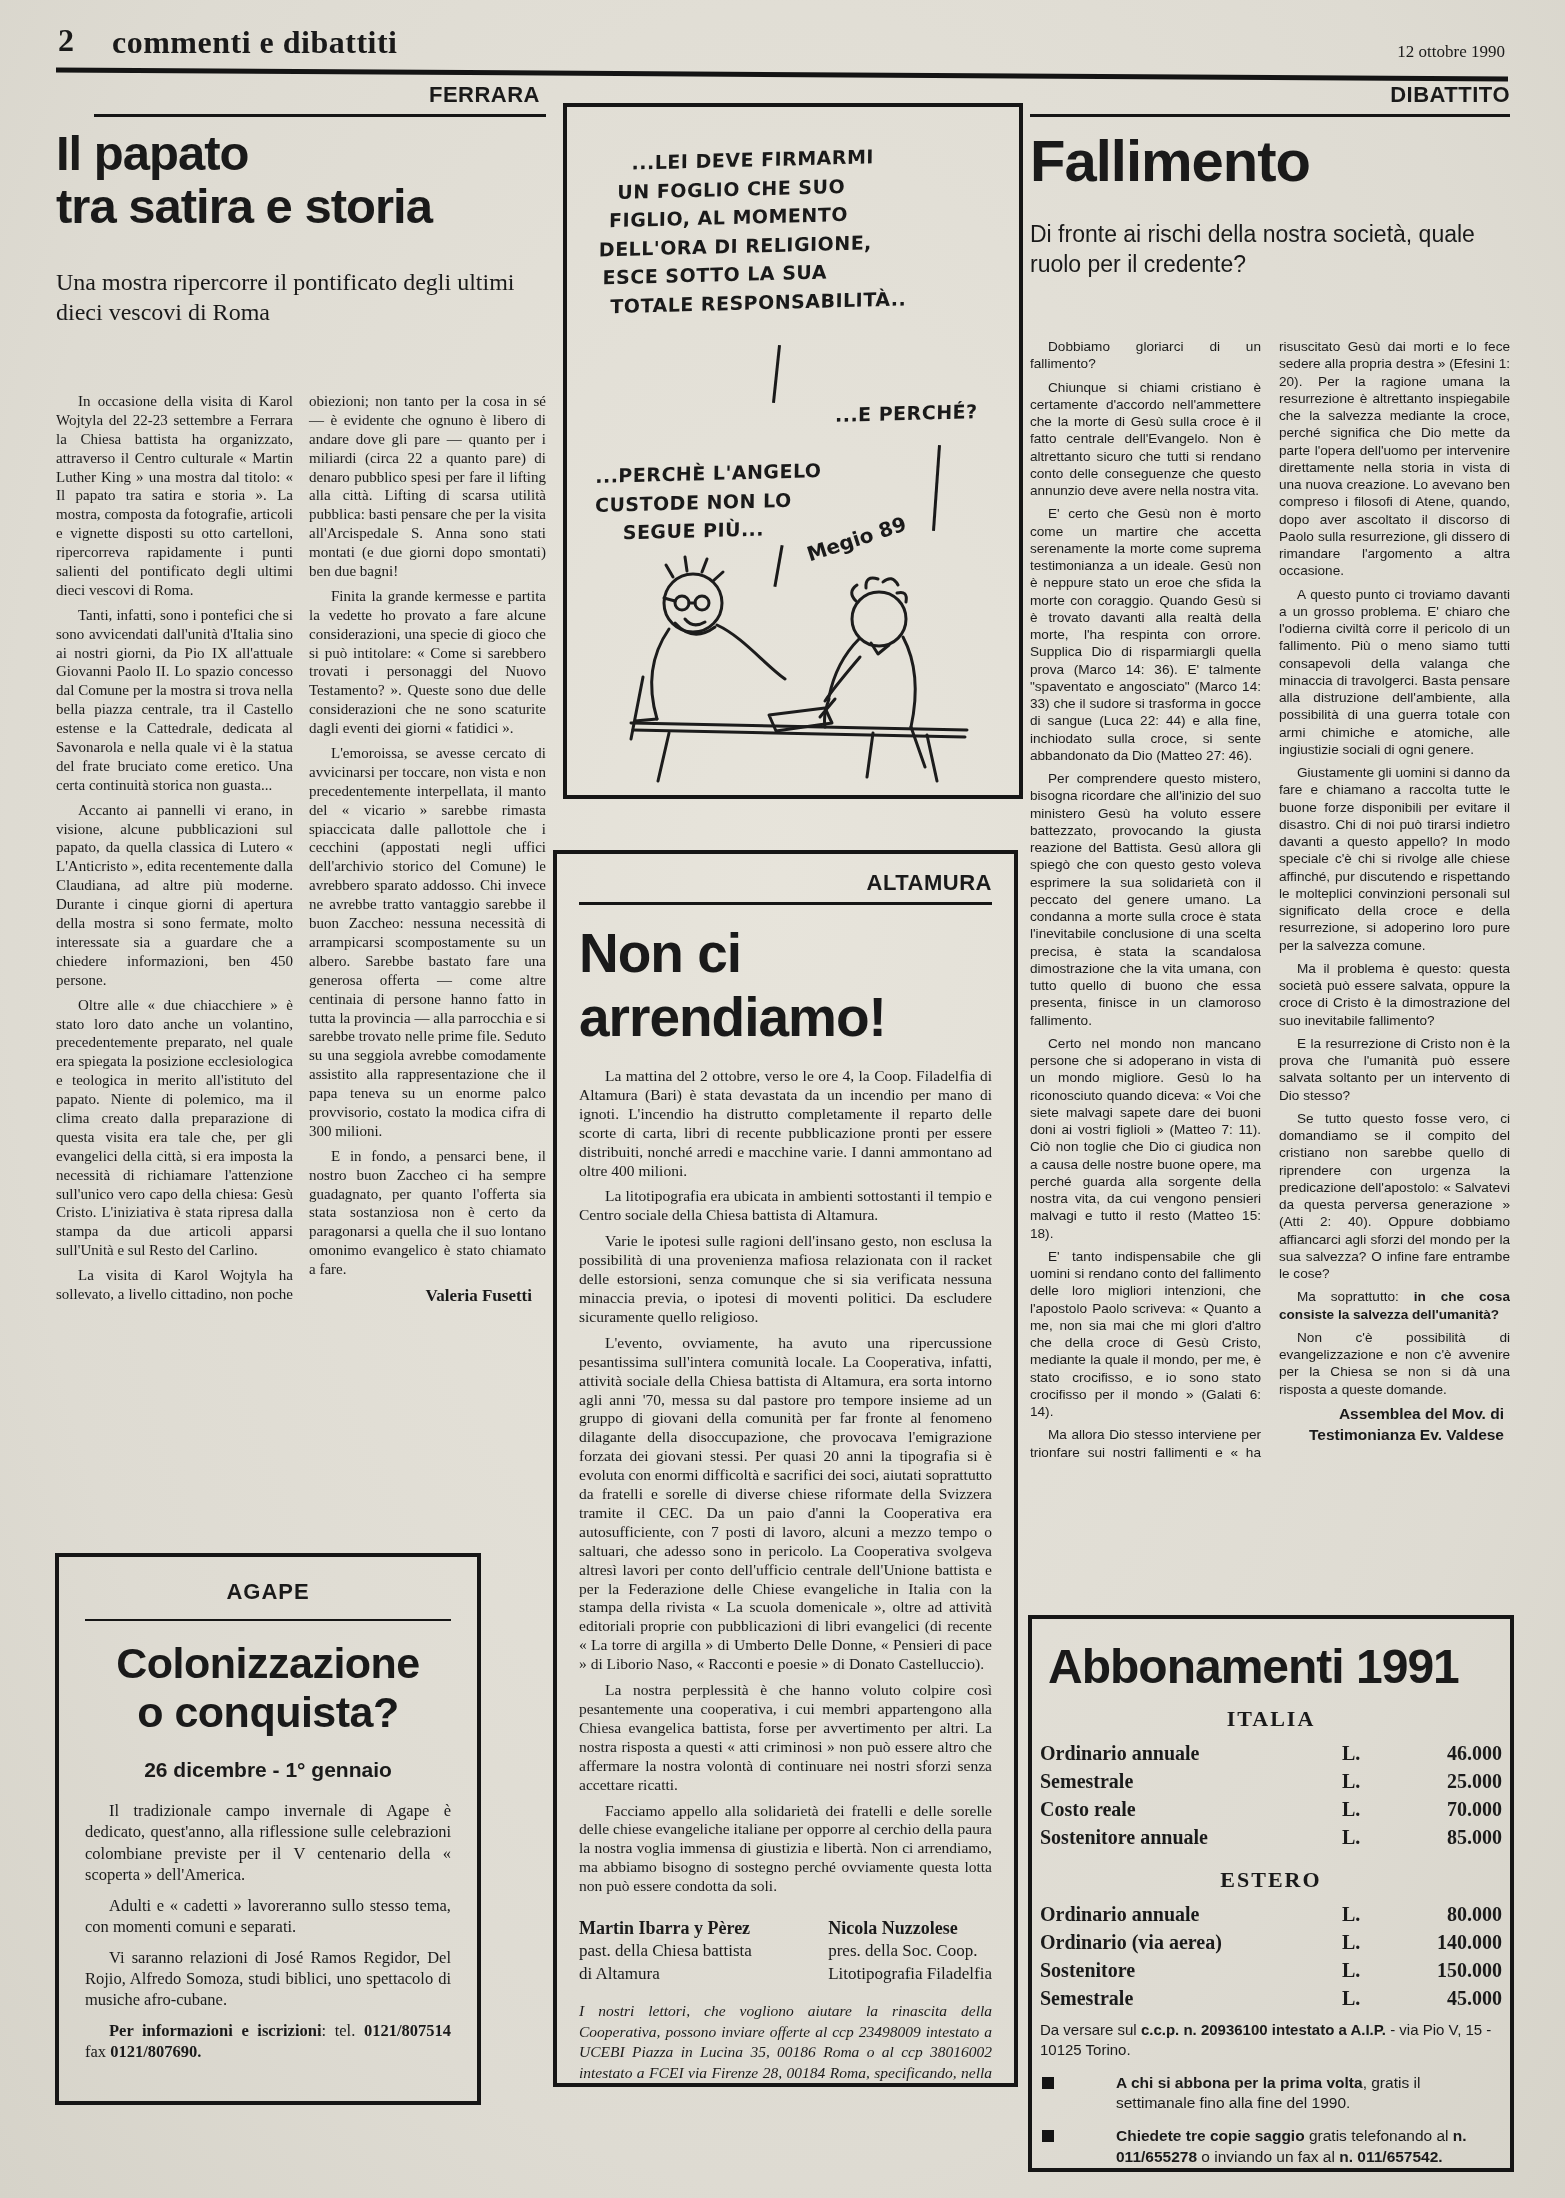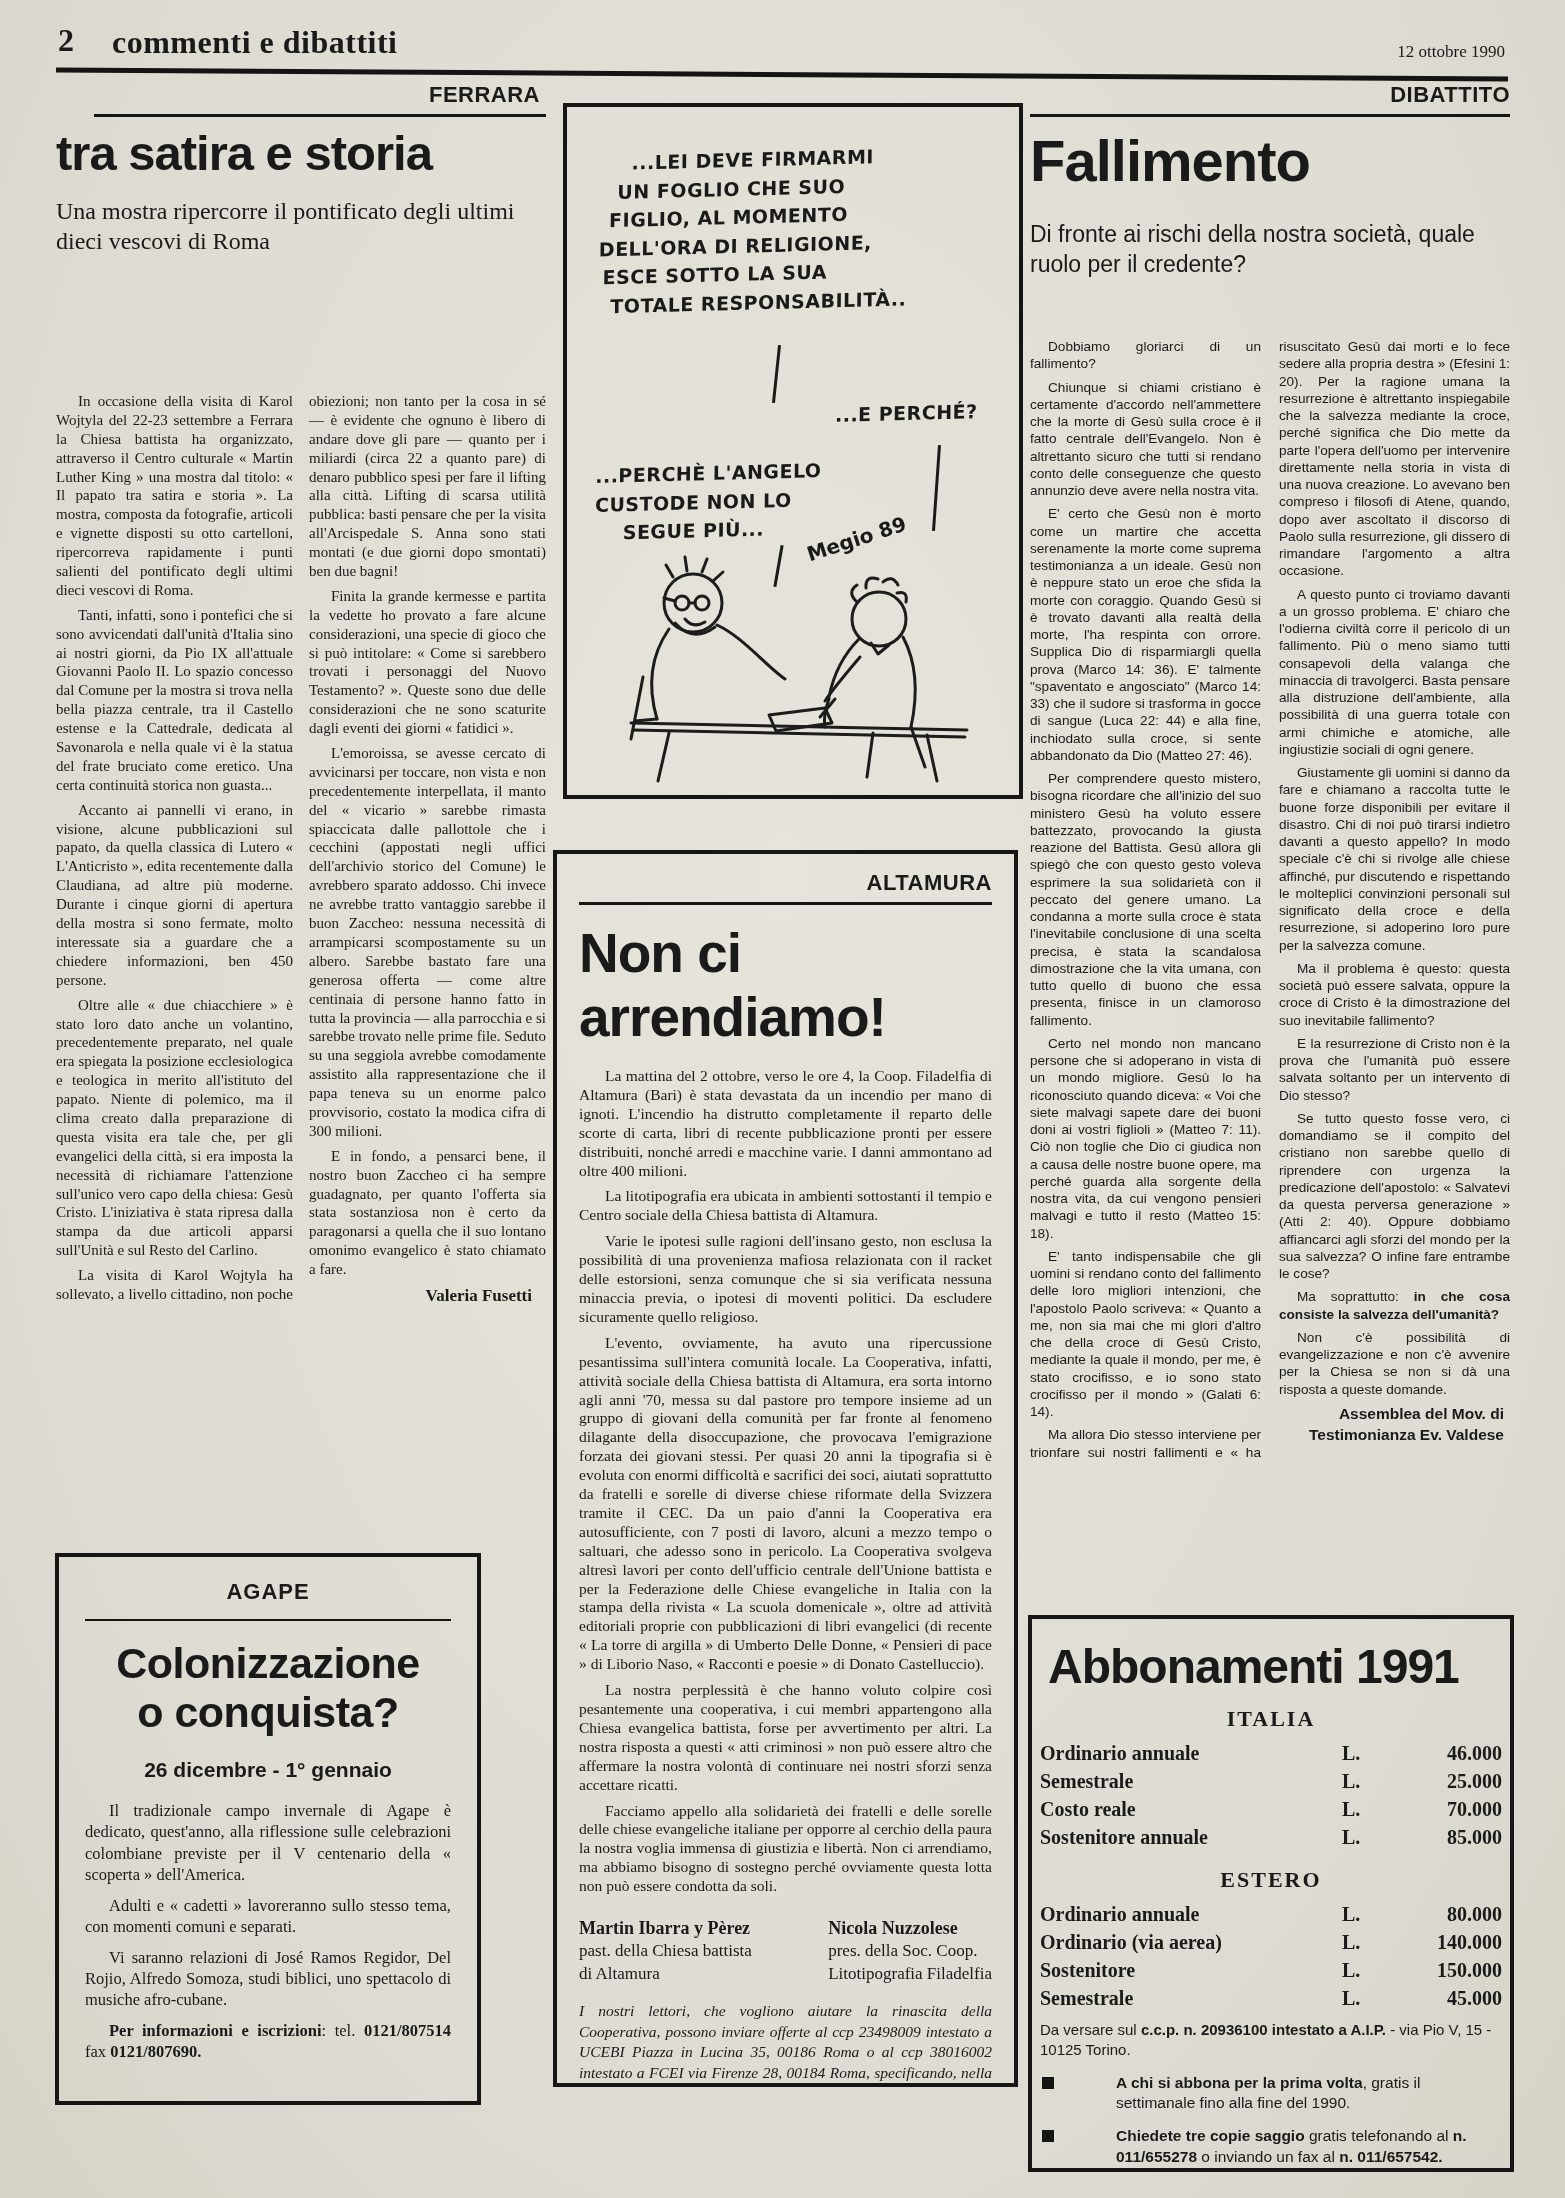--- a/index.html
+++ b/index.html
@@ -71,23 +71,24 @@
 
   <div class="abs page-num" style="left:58px;top:22px;">2</div>
   <div class="abs section-title" style="left:112px;top:24px;">commenti e dibattiti</div>
   <div class="abs issue-date" style="right:60px;top:42px;">12 ottobre 1990</div>
   <div class="abs hrule" style="left:56px;top:72px;width:1452px;height:5px;transform:rotate(.35deg);"></div>
 
   <div class="abs" style="left:56px;top:82px;width:490px;">
     <div class="kicker sans" style="padding-right:6px;">FERRARA</div>
     <div class="kicker-rule" style="margin:6px 0 10px 38px;"></div>
     <div class="headline-l sans">
+      <div>Il papato</div>
       <div>tra satira e storia</div>
     </div>
-    <div class="subhead" style="margin-top:16px;">Una mostra ripercorre il pontificato degli ultimi dieci vescovi di Roma</div>
+    <div class="subhead" style="margin-top:34px;">Una mostra ripercorre il pontificato degli ultimi dieci vescovi di Roma</div>
   </div>
 
   <div class="abs body-2col fer-body" style="left:56px;top:392px;width:490px;height:1115px;">
     <p class="first">In occasione della visita di Karol Wojtyla del 22-23 settembre a Ferrara la Chiesa battista ha organizzato, attraverso il Centro culturale « Martin Luther King » una mostra dal titolo: « Il papato tra satira e storia ». La mostra, composta da fotografie, articoli e vignette disposti su otto cartelloni, ripercorreva rapidamente i punti salienti del pontificato degli ultimi dieci vescovi di Roma.</p>
     <p>Tanti, infatti, sono i pontefici che si sono avvicendati dall'unità d'Italia sino ai nostri giorni, da Pio IX all'attuale Giovanni Paolo II. Lo spazio concesso dal Comune per la mostra si trova nella bella piazza centrale, tra il Castello estense e la Cattedrale, dedicata al Savonarola e nella quale vi è la statua del frate bruciato come eretico. Una certa continuità storica non guasta...</p>
     <p>Accanto ai pannelli vi erano, in visione, alcune pubblicazioni sul papato, da quella classica di Lutero « L'Anticristo », edita recentemente dalla Claudiana, ad altre più moderne. Durante i cinque giorni di apertura della mostra si sono fermate, molto interessate sia a guardare che a chiedere informazioni, ben 450 persone.</p>
     <p>Oltre alle « due chiacchiere » è stato loro dato anche un volantino, precedentemente preparato, nel quale era spiegata la posizione ecclesiologica e teologica in merito all'istituto del papato. Niente di polemico, ma il clima creato dalla preparazione di questa visita era tale che, per gli evangelici della città, si era imposta la necessità di richiamare l'attenzione sull'unico vero capo della chiesa: Gesù Cristo. L'iniziativa è stata ripresa dalla stampa da due articoli apparsi sull'Unità e sul Resto del Carlino.</p>
     <p>La visita di Karol Wojtyla ha sollevato, a livello cittadino, non poche obiezioni; non tanto per la cosa in sé — è evidente che ognuno è libero di andare dove gli pare — quanto per i miliardi (circa 22 a quanto pare) di denaro pubblico spesi per fare il lifting alla città. Lifting di scarsa utilità pubblica: basti pensare che per la visita all'Arcispedale S. Anna sono stati montati (e due giorni dopo smontati) ben due bagni!</p>
     <p>Finita la grande kermesse e partita la vedette ho provato a fare alcune considerazioni, una specie di gioco che si può intitolare: « Come si sarebbero trovati i personaggi del Nuovo Testamento? ». Queste sono due delle considerazioni che ne sono scaturite dagli eventi dei giorni « fatidici ».</p>
     <p>L'emoroissa, se avesse cercato di avvicinarsi per toccare, non vista e non precedentemente interpellata, il manto del « vicario » sarebbe rimasta spiaccicata dalle pallottole che i cecchini (appostati negli uffici dell'archivio storico del Comune) le avrebbero sparato addosso. Chi invece ne avrebbe tratto vantaggio sarebbe il buon Zaccheo: nessuna necessità di arrampicarsi scompostamente su un albero. Sarebbe bastato fare una generosa offerta — come altre centinaia di persone hanno fatto in tutta la provincia — alla parrocchia e si sarebbe trovato nelle prime file. Seduto su una seggiola avrebbe comodamente assistito alla rappresentazione che il papa teneva su un enorme palco provvisorio, costato la modica cifra di 300 milioni.</p>

